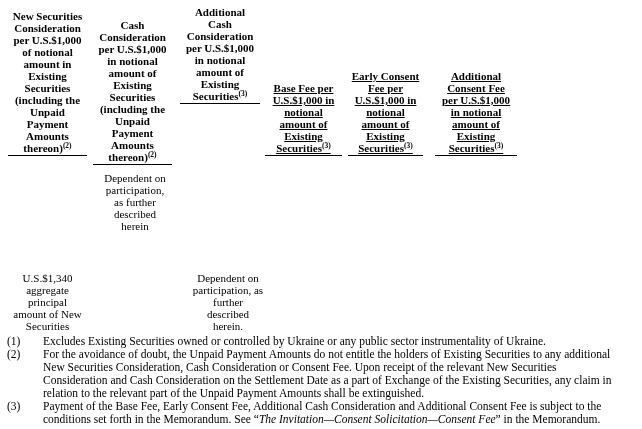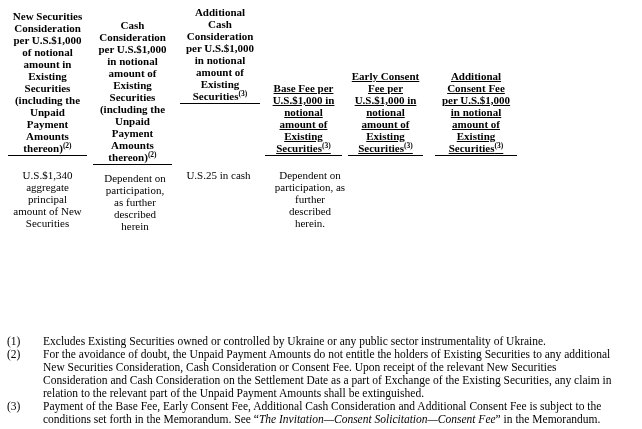--- a/index.html
+++ b/index.html
@@ -29,21 +29,21 @@
   .u1 { margin-bottom: 3px; }
   .u2 { margin-bottom: 13px; }
   .u3 { margin-bottom: 4px; }
   .u4 { margin-top: 6px; }
   .u5, .u6, .u7 { margin-bottom: 13px; text-decoration: underline; }
 
   sup { font-size: 7.5px; line-height: 0; vertical-align: 4px; }
 
   
   .trow { display: flex; height: 163px; font-size: 11px; line-height: 12px; }
-  .dcol { display: flex; flex-direction: column; justify-content: flex-start; }
+  .dcol { display: flex; flex-direction: column; justify-content: flex-end; }
   .dcol.top { justify-content: flex-start; padding-top: 3px; }
   .dcell { text-align: center; white-space: pre-line; }
 
   
   .fns { margin-top: 3px; font-size: 11.5px; line-height: 13px; }
   .fn { display: flex; align-items: flex-start; }
   .fn-num { width: 43px; padding-left: 7px; flex: 0 0 auto; }
   .fn-text { width: 580px; }
   .it { font-style: italic; }
 </style>
@@ -127,23 +127,20 @@
 amount of New
 Securities</div>
     </div>
     <div class="dcol c4 top">
       <div class="dcell">Dependent on
 participation,
 as further
 described
 herein</div>
     </div>
-    <div class="dcol c5">
-      <div class="dcell">U.S.25 in cash</div>
-    </div>
     <div class="dcol c7">
       <div class="dcell">Dependent on
 participation, as
 further
 described
 herein.</div>
     </div>
   </div>
 
   <div class="fns">

